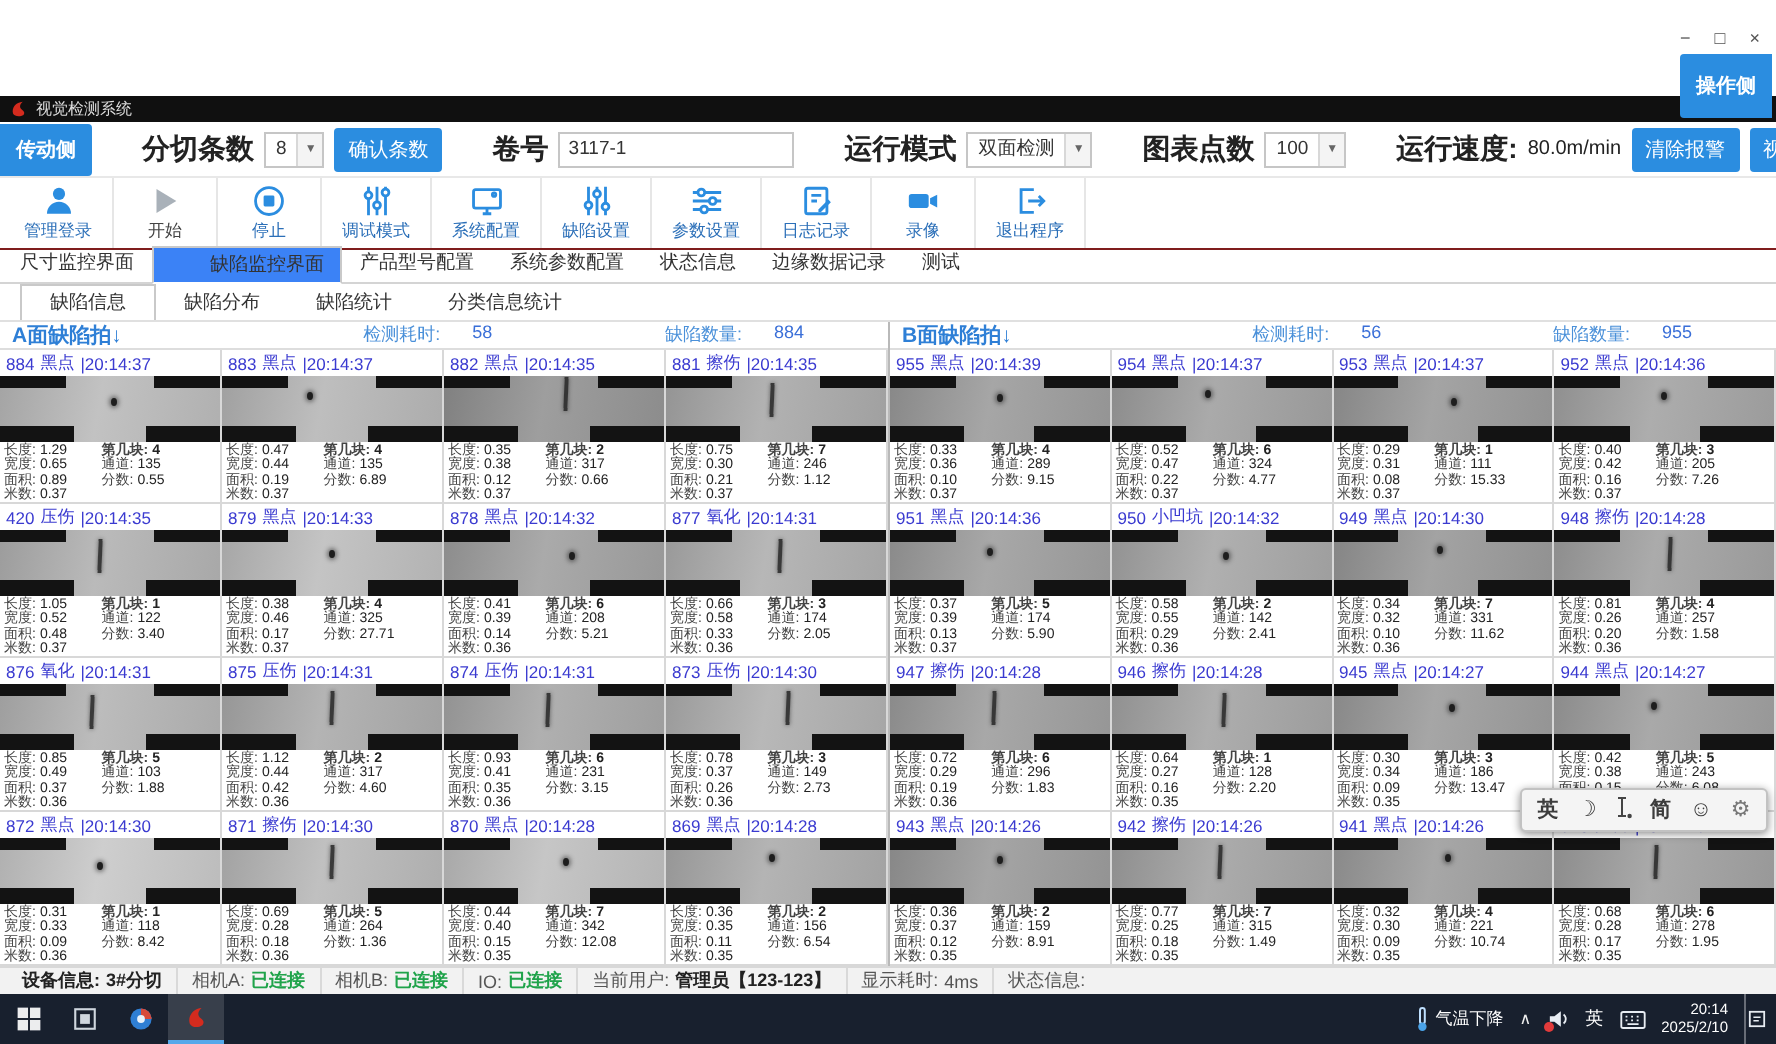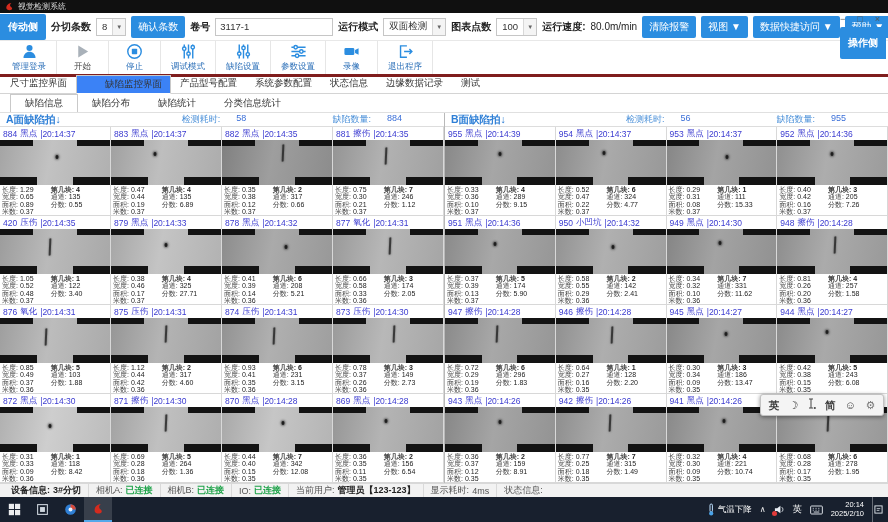--- a/index.html
+++ b/index.html
@@ -3,37 +3,37 @@
 <meta charset="utf-8">
 <style>
   * { margin:0; padding:0; box-sizing:border-box; }
   html,body { background:#333; }
   #app {
     position:relative; width:888px; height:522px; overflow:hidden;
     font-family:"Liberation Sans","DejaVu Sans",sans-serif;
     background:#fff; display:flex; flex-direction:column;
   }
   
-  .titlebar { height:13px; background:#101010; color:#ddd; display:flex; align-items:center; padding:0 5px; font-size:8px; flex:0 0 auto;}
+  .titlebar { height:13px; background:#101010; color:#ddd; display:flex; align-items:center; padding:0 5px; font-size:8px; flex:0 0 auto;margin-top:48px;}
   .titlebar .logo { width:9px; height:9px; margin-right:4px; }
   
   .toolbar1 { height:28px; flex:0 0 auto; display:flex; align-items:center; gap:5px; padding:2px 120px 2px 0; border-bottom:1px solid #e8e8e8; background:#fff; }
   .btn-blue { background:#2b8de0; color:#fff; font-size:10px; border:none; padding:4px 7px; border-radius:2px; white-space:nowrap; cursor:pointer; }
   .btn-side { border-radius:0 2px 2px 0; padding:6px 8px; font-weight:bold; }
-  .tb-label { font-size:10px; font-weight:bold; color:#222; white-space:nowrap; }
+  .tb-label { font-size:14px; font-weight:bold; color:#222; white-space:nowrap;margin-left:20px; }
   .select { display:flex; align-items:center; border:1px solid #c6c6c6; background:#fff; height:18px; font-size:9.5px; color:#333; }
   .select .sv { padding:0 5px; flex:1; white-space:nowrap; }
   .select .arrow { width:13px; align-self:stretch; border-left:1px solid #d8d8d8; display:flex; align-items:center; justify-content:center; font-size:6px; color:#666; background:#f4f4f4;}
   .tb-input { height:18px; border:1px solid #c6c6c6; font-size:9.5px; padding:0 4px; width:118px; color:#333;}
   .speed-val { font-size:10px; font-weight:normal; color:#222; white-space:nowrap;}
   .win-controls { position:absolute; top:14px; right:8px; display:flex; gap:12px; color:#555; font-size:9px; z-index:6;}
   .win-controls span { cursor:pointer; }
   .btn-oper { position:absolute; top:27px; right:2px; z-index:6; padding:9px 8px; font-weight:bold; border-radius:2px 0 0 2px;}
   
-  .toolbar2 { height:36px; flex:0 0 auto; display:flex; align-items:stretch; border-bottom:3px solid #7f1d1d; background:#fff; padding-left:2px;}
+  .toolbar2 { height:36px; flex:0 0 auto; display:flex; align-items:stretch; border-bottom:1px solid #7f1d1d; background:#fff; padding-left:2px;}
   .act { display:flex; flex-direction:column; align-items:center; justify-content:center; padding:1px 10px; border-right:1px solid #e6e6e6; cursor:pointer; min-width:52px;}
   .act .act-ic svg { width:17px; height:17px; display:block; }
   .act .act-lb { font-size:8.5px; color:#2b6fb8; margin-top:1px; white-space:nowrap;}
   .act.disabled .act-lb { color:#444; }
   
   .tabs-main { height:17px; flex:0 0 auto; display:flex; align-items:flex-end; background:#fff; border-bottom:1px solid #d4d4d4; padding-left:1px;}
   .tabs-main .tab { font-size:9.5px; color:#333; padding:2px 8px 2px; border:1px solid transparent; cursor:pointer; white-space:nowrap;}
   .tabs-main .tab.active { border:1px solid #c9c9c9; border-bottom:1px solid #fff; background:#3b82f6; margin-bottom:-1px;padding-left:28px; }
   .tabs-sub { height:18px; flex:0 0 auto; display:flex; align-items:center; background:#fff; padding-left:10px; }
   .tabs-sub .tab { font-size:9.5px; color:#333; padding:2px 14px; cursor:pointer; white-space:nowrap;}
@@ -173,38 +173,58 @@
             <circle cx="6" cy="8" r="2.4" fill="#fff"></circle>
             <circle cx="12" cy="15" r="2.4" fill="#fff"></circle>
             <circle cx="18" cy="6" r="2.4" fill="#fff"></circle>
           </svg>
         </span>
         <span class="act-lb">调试模式</span>
       </div>
       <div class="act">
         <span class="act-ic">
           <svg viewBox="0 0 24 24" stroke="#2b8de0" stroke-width="2" fill="none">
+            <rect x="2.5" y="4" width="19" height="13" rx="1.5"></rect>
+            <path d="M9 21h6M12 17v4"></path>
+            <circle cx="17" cy="7.5" r="1.2"></circle>
+          </svg>
+        </span>
+        <span class="act-lb">系统配置</span>
+      </div>
+      <div class="act">
+        <span class="act-ic">
+          <svg viewBox="0 0 24 24" stroke="#2b8de0" stroke-width="2" fill="none">
             <path d="M6 2v20M12 2v20M18 2v20"></path>
             <circle cx="6" cy="15" r="2.4" fill="#fff"></circle>
             <circle cx="12" cy="7" r="2.4" fill="#fff"></circle>
             <circle cx="18" cy="16" r="2.4" fill="#fff"></circle>
           </svg>
         </span>
         <span class="act-lb">缺陷设置</span>
       </div>
       <div class="act">
         <span class="act-ic">
           <svg viewBox="0 0 24 24" stroke="#2b8de0" stroke-width="2" fill="none">
             <path d="M2 6h20M2 12h20M2 18h20"></path>
             <circle cx="8" cy="6" r="2.4" fill="#fff"></circle>
             <circle cx="16" cy="12" r="2.4" fill="#fff"></circle>
             <circle cx="10" cy="18" r="2.4" fill="#fff"></circle>
           </svg>
         </span>
         <span class="act-lb">参数设置</span>
+      </div>
+      <div class="act">
+        <span class="act-ic">
+          <svg viewBox="0 0 24 24" stroke="#2b8de0" stroke-width="2" fill="none">
+            <rect x="4" y="3" width="15" height="18" rx="1.5"></rect>
+            <path d="M8 8h7M8 12h4"></path>
+            <path d="M13 18l7-7 1.8 1.8-7 7H13z" fill="#2b8de0" stroke="none"></path>
+          </svg>
+        </span>
+        <span class="act-lb">日志记录</span>
       </div>
       <div class="act">
         <span class="act-ic">
           <svg viewBox="0 0 24 24">
             <rect x="2" y="7" width="14" height="10" rx="2" fill="#2b8de0"></rect>
             <path d="M17 10l5-2.5v9L17 14z" fill="#2b8de0"></path>
           </svg>
         </span>
         <span class="act-lb">录像</span>
       </div>

